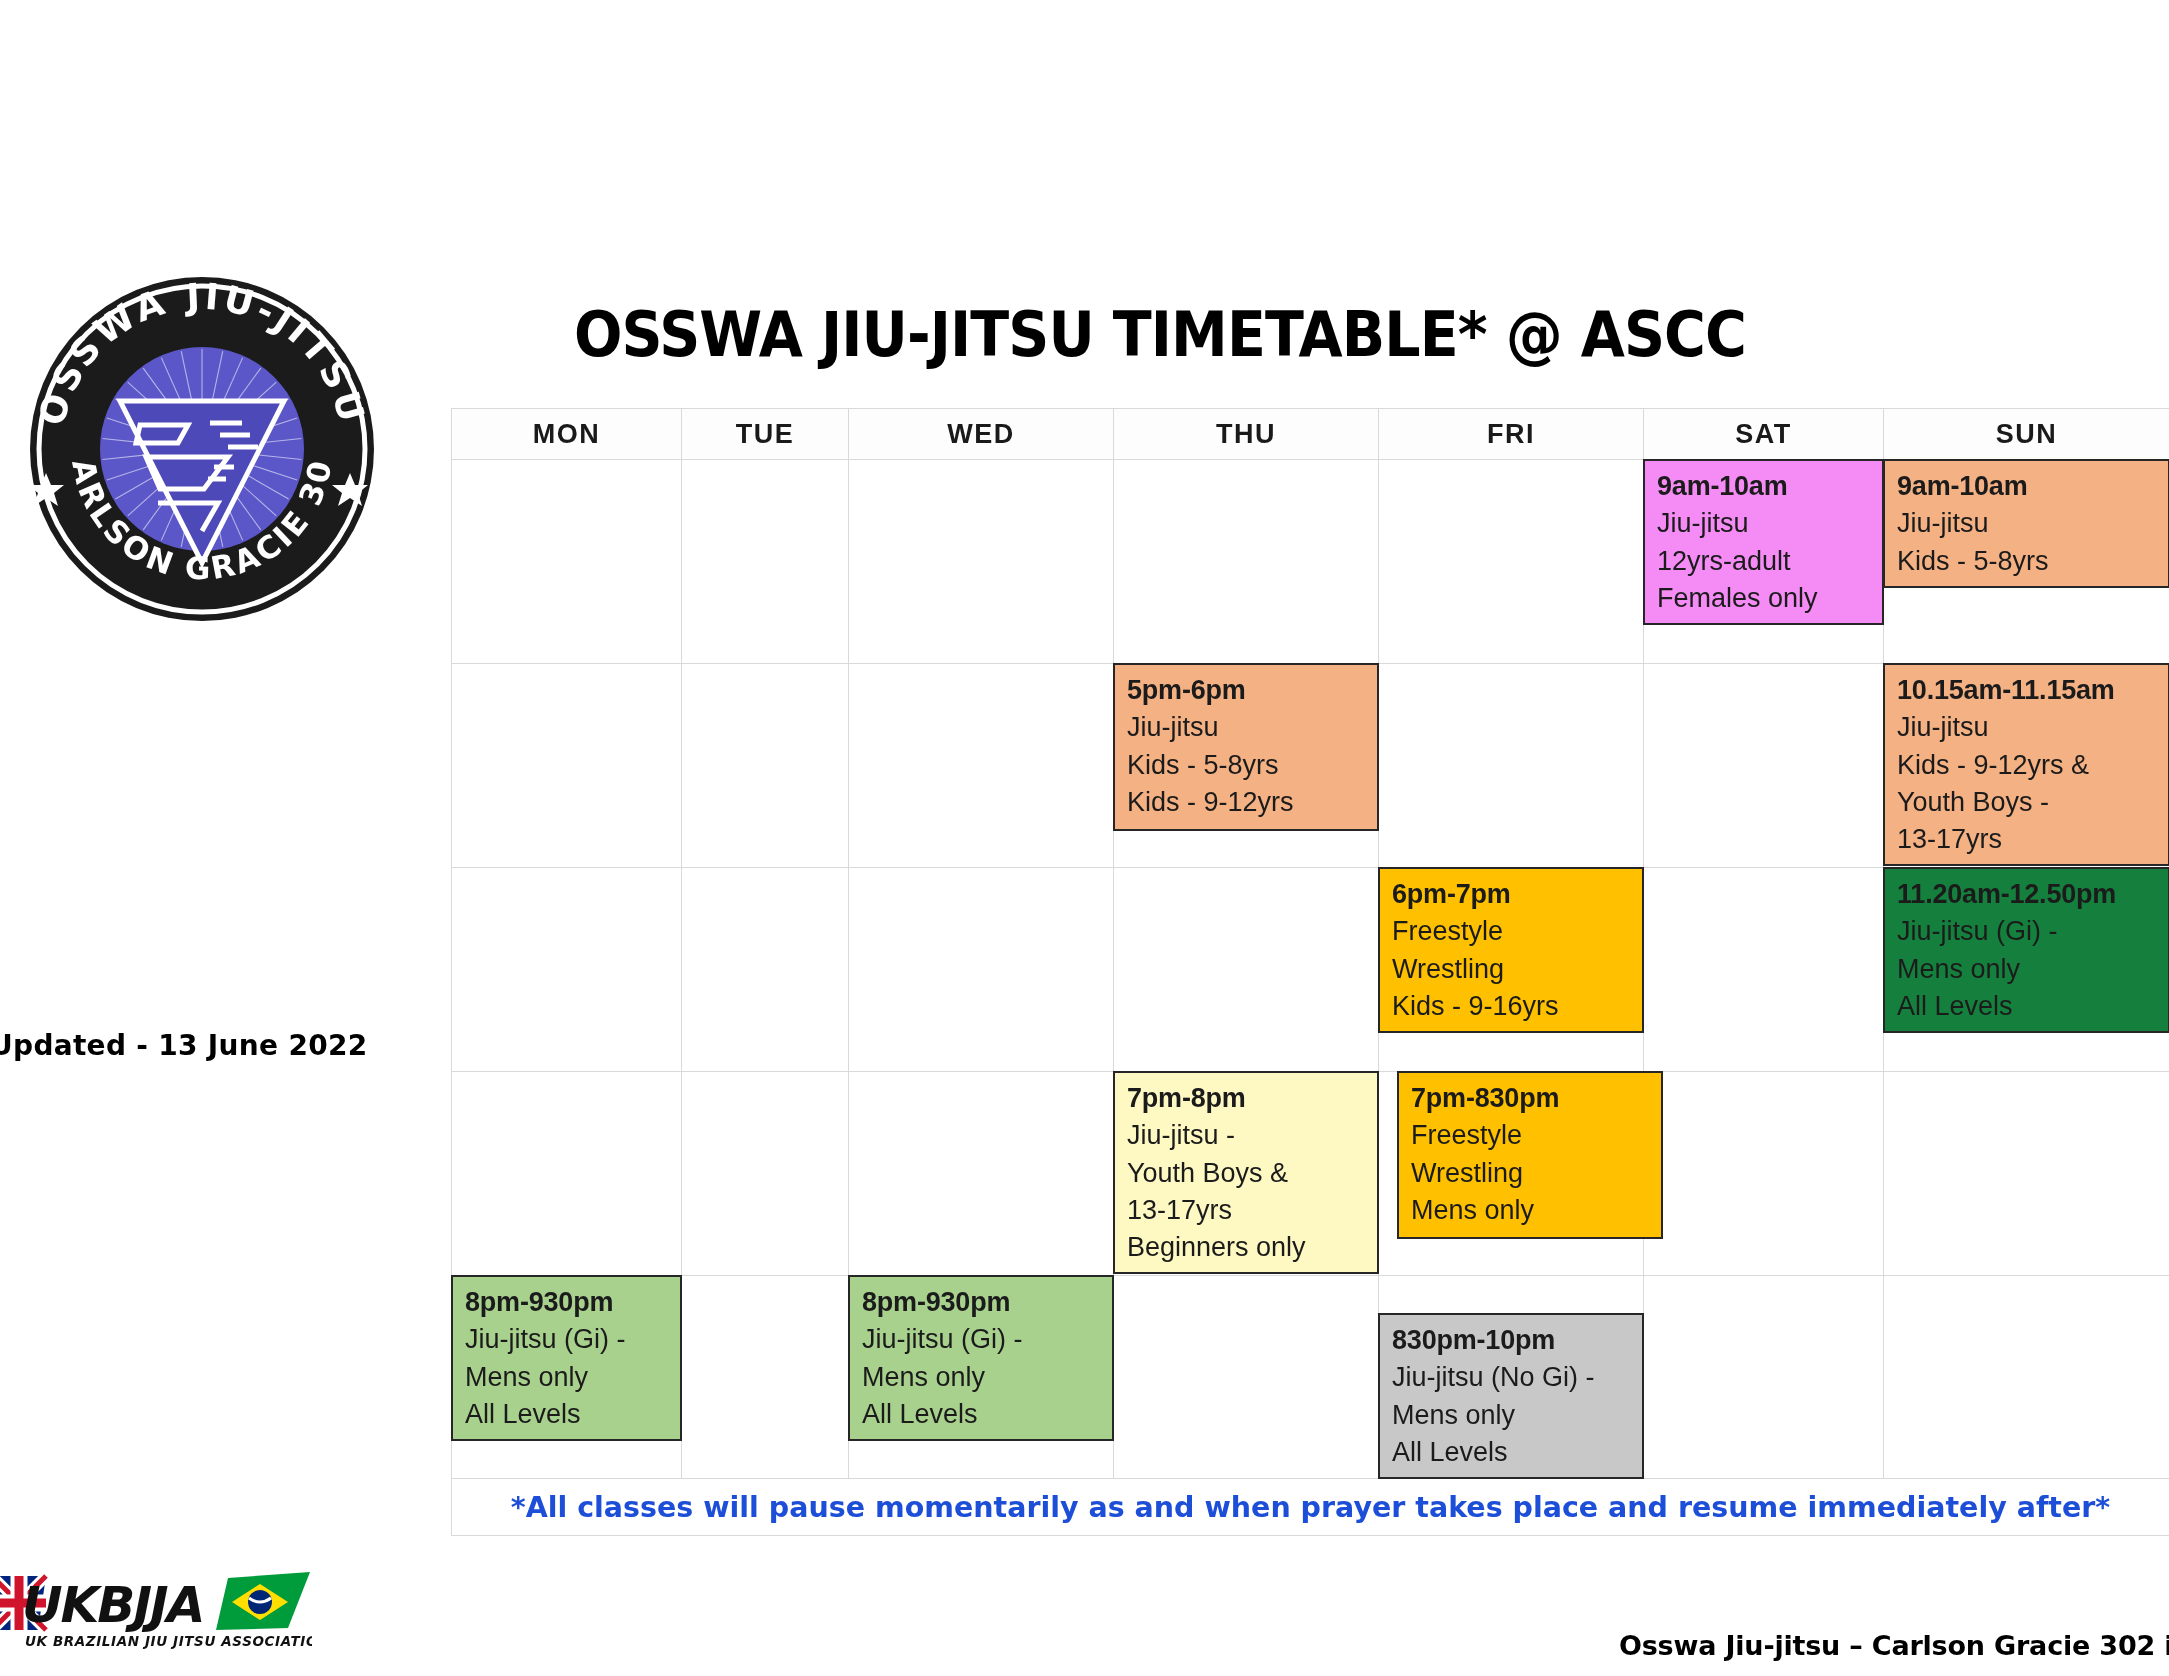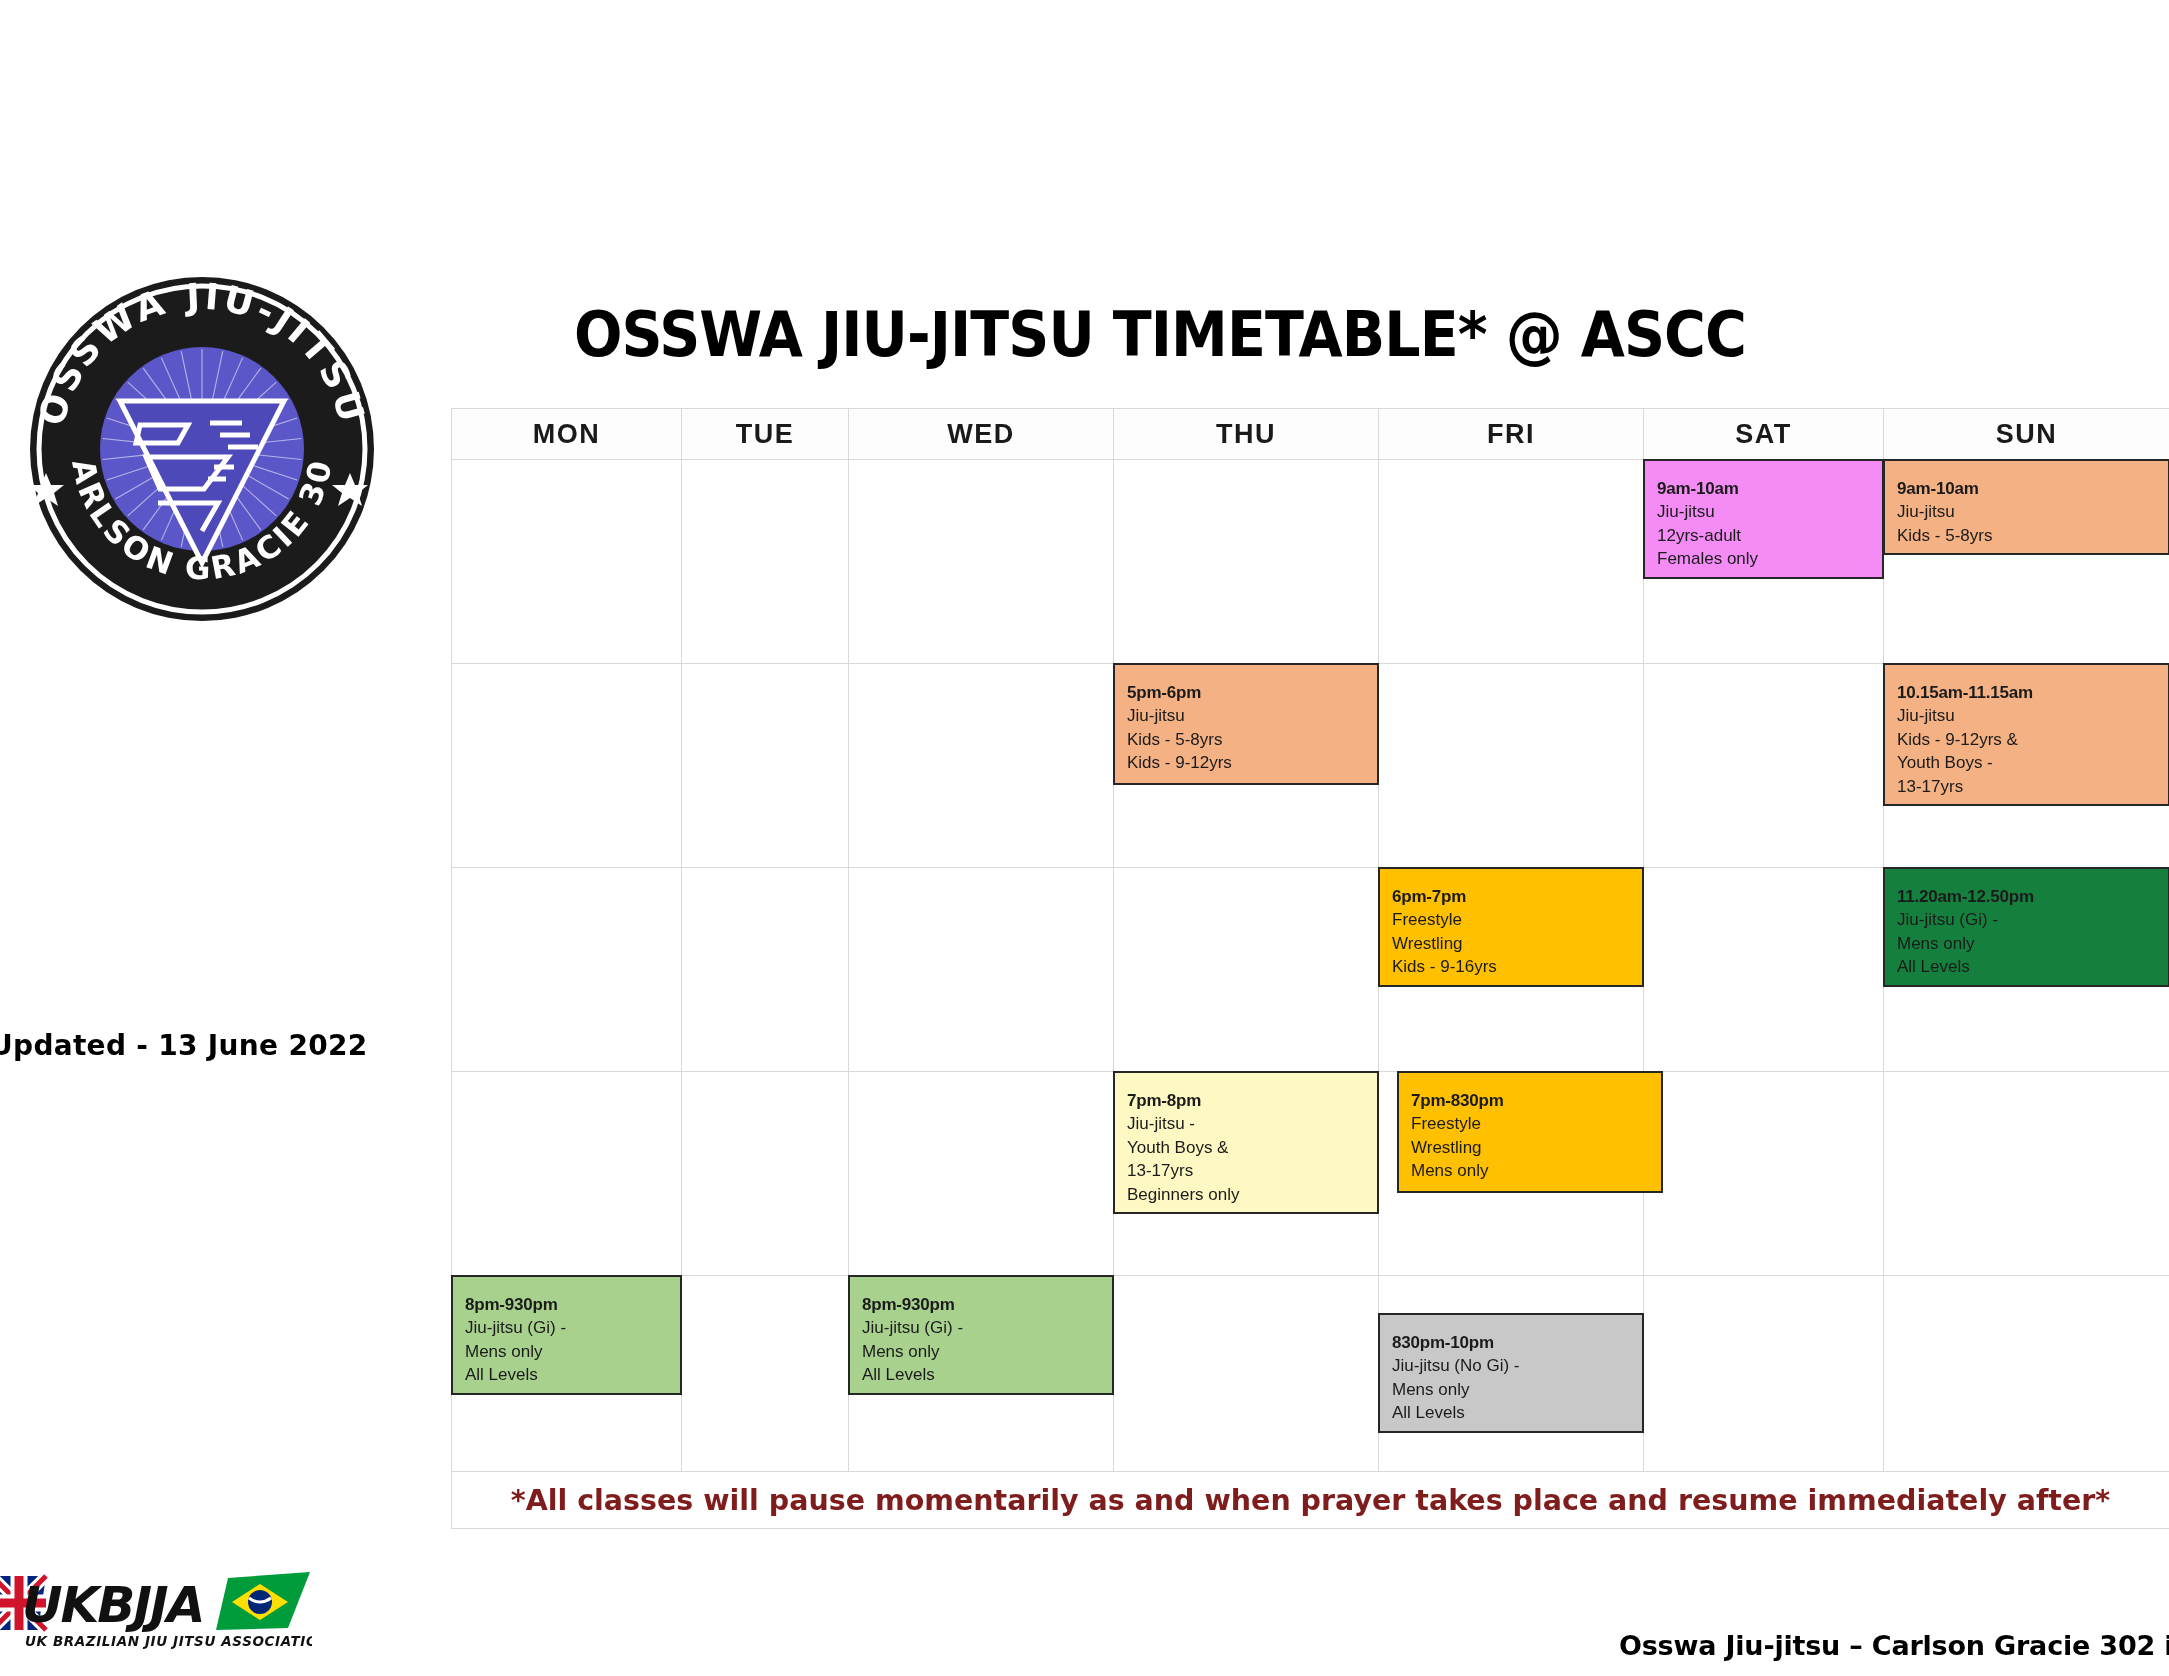--- a/index.html
+++ b/index.html
@@ -97,23 +97,23 @@
   #timetable tbody tr { height: 204px; }
   #timetable tbody tr.r-last { height: 196px; }
 
   
   .evt {
     position: relative;
     box-sizing: border-box;
     height: 100%;
     width: calc(100% + 2px);
     margin: -1px;
-    padding: 16px 10px 6px 12px;
+    padding: 7px 10px 6px 12px;
     border: 2px solid #262626;
-    font-size: 17px;
+    font-size: 27px;
     line-height: 1.38;
     color: #1b1b1b;
     overflow: visible;
   }
   .evt .t {
     font-weight: bold;
     letter-spacing: -0.2px;
     white-space: nowrap;
   }
   .evt .l { white-space: nowrap; }
@@ -133,21 +133,21 @@
   #footnote-row td {
     border: 1px solid #d9d9d9;
     height: 56px;
     text-align: center;
     vertical-align: middle;
   }
   #footnote-text {
     font-family: "DejaVu Sans", sans-serif;
     font-weight: bold;
     font-size: 28.5px;
-    color: #7f1d1d;
+    color: #1d4ed8;
     white-space: nowrap;
     transform: scaleX(0.97);
   }
 
   
   #ukbjja-logo {
     position: absolute;
     left: -8px;
     top: 1570px;
     width: 320px;

